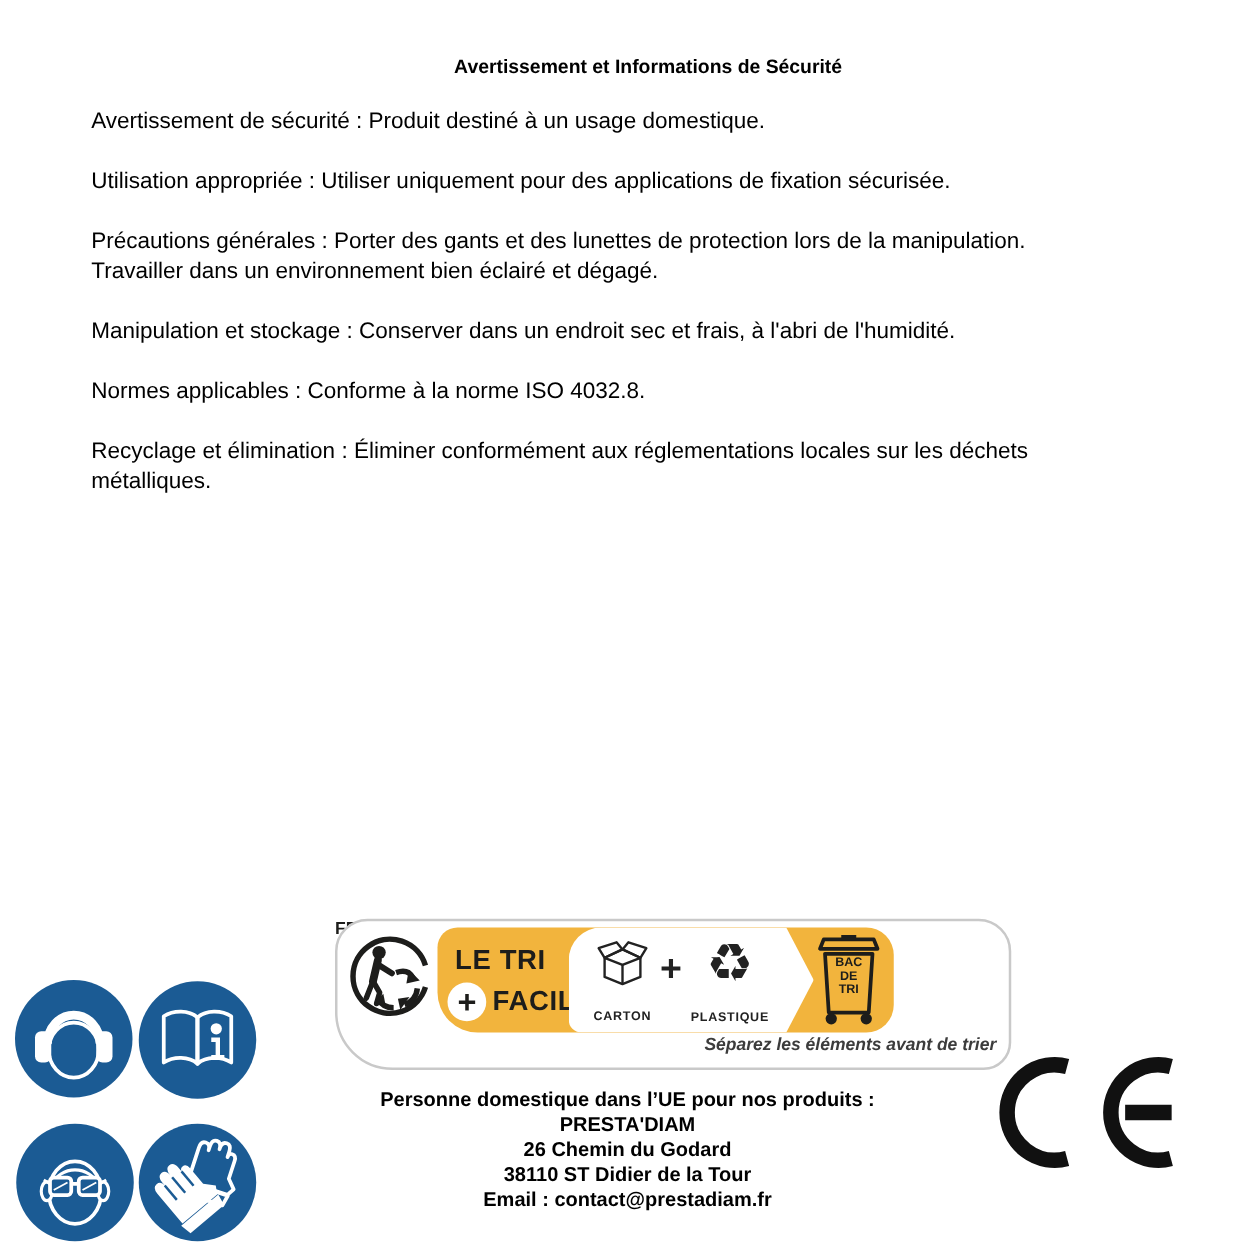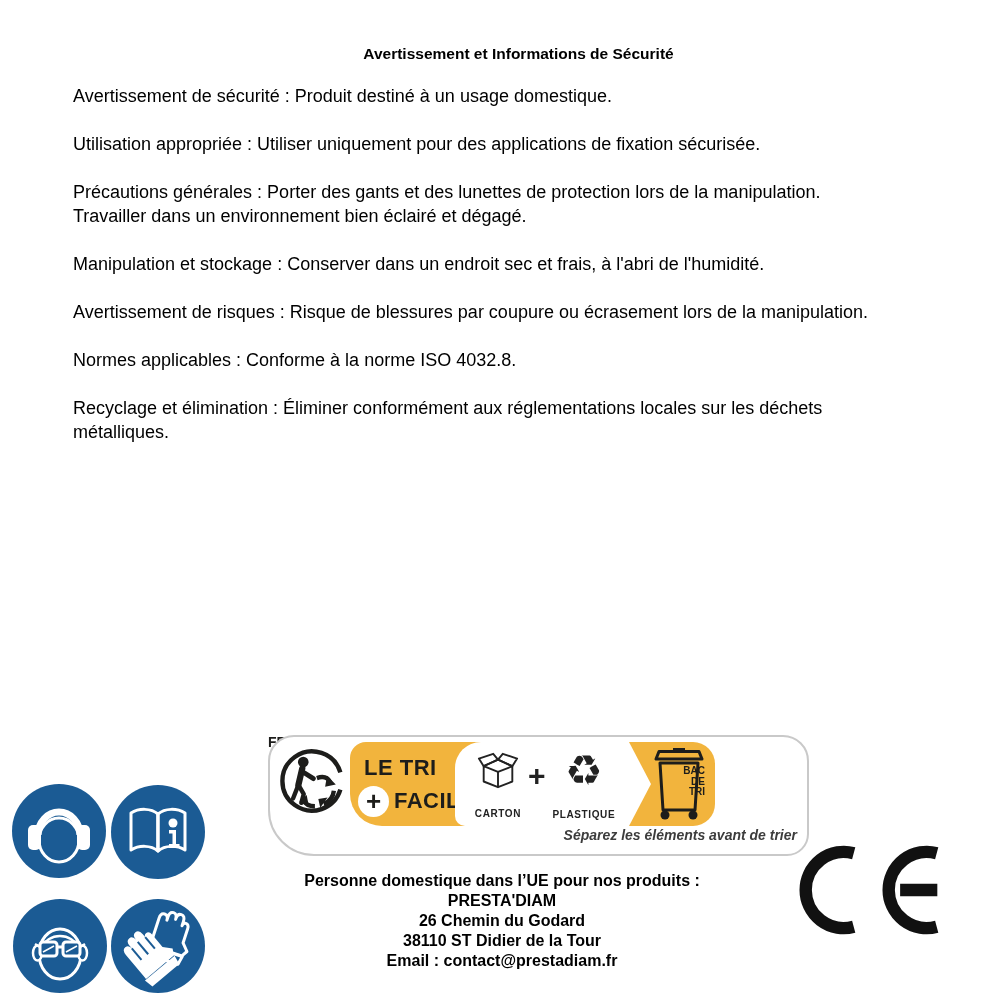--- a/index.html
+++ b/index.html
@@ -33,42 +33,41 @@
          clip-path:polygon(0 0, calc(100% - 22px) 0, 100% 50%, calc(100% - 22px) 100%, 0 100%);
          display:flex;align-items:center;justify-content:center;gap:7px;padding-right:16px;box-sizing:border-box;}
   .comp{display:flex;flex-direction:column;align-items:center;}
   .comp-label{font-size:10px;font-weight:bold;color:#222;letter-spacing:0.6px;margin-top:16px;}
   .comp-plus{font-size:30px;font-weight:900;color:#222;margin-bottom:16px;}
   .recycle-glyph{font-size:42px;line-height:44px;color:#222;}
   .bin-wrap{position:absolute;left:303px;top:5px;width:52px;height:73px;}
   .bin-wrap svg{position:absolute;left:0;top:0;width:100%;height:100%;}
   .bin-text{position:absolute;left:0;right:0;top:19px;text-align:center;font-size:10px;
          line-height:10.5px;font-weight:bold;color:#1d1d1b;letter-spacing:0;}
-  .bin-text span{display:block;text-align:right;}
+  .bin-text span{display:block;}
   .separez{position:absolute;right:10px;top:90px;font-size:14px;font-style:italic;
          font-weight:bold;color:#3c3c3c;}
   .responsible{position:absolute;left:242px;top:871px;width:520px;text-align:center;
          font-size:16px;line-height:20px;font-weight:bold;}
   .ce{position:absolute;left:799px;top:844px;width:145px;height:92px;}
   .ce svg{display:block;width:100%;height:100%;}
 </style>
 </head>
 <body>
 
 <div class="page">
 
   <h1 class="title">Avertissement et Informations de Sécurité</h1>
 
   <div class="content">
     <p class="para">Avertissement de sécurité : Produit destiné à un usage domestique.</p>
     <p class="para">Utilisation appropriée : Utiliser uniquement pour des applications de fixation sécurisée.</p>
     <p class="para">Précautions générales : Porter des gants et des lunettes de protection lors de la manipulation.
 Travailler dans un environnement bien éclairé et dégagé.</p>
     <p class="para">Manipulation et stockage : Conserver dans un endroit sec et frais, à l'abri de l'humidité.</p>
-    <p class="para">Avertissement de risques : Risque de blessures par coupure ou écrasement lors de la manipulation.</p>
     <p class="para">Normes applicables : Conforme à la norme ISO 4032.8.</p>
     <p class="para">Recyclage et élimination : Éliminer conformément aux réglementations locales sur les déchets
 métalliques.</p>
   </div>
 
   <div class="picto" id="picto-ear">
     <svg viewBox="0 0 96 96">
       <circle cx="48" cy="48" r="47" fill="#1b5b94"></circle>
       <ellipse cx="48" cy="57" rx="20" ry="22" fill="#1b5b94" stroke="#fff" stroke-width="3"></ellipse>
       <path d="M27 52 A21 23 0 0 1 69 52" fill="none" stroke="#fff" stroke-width="7"></path>

